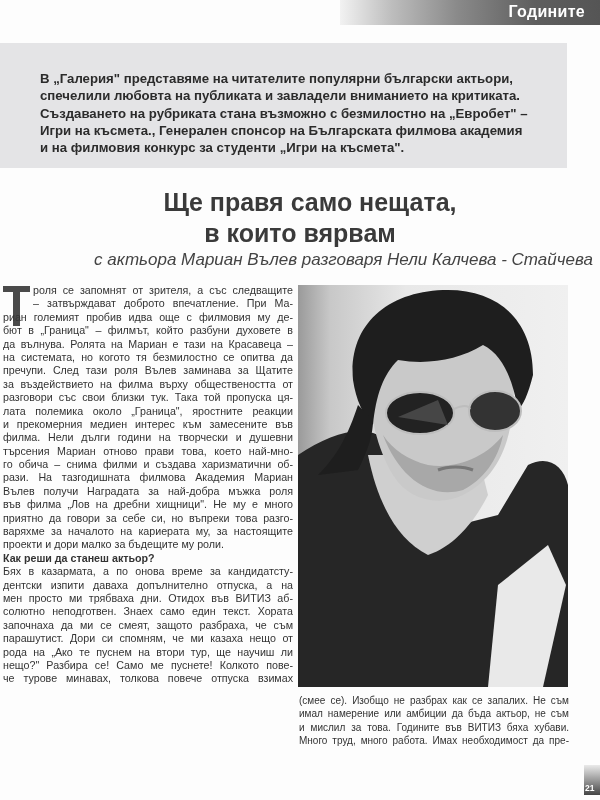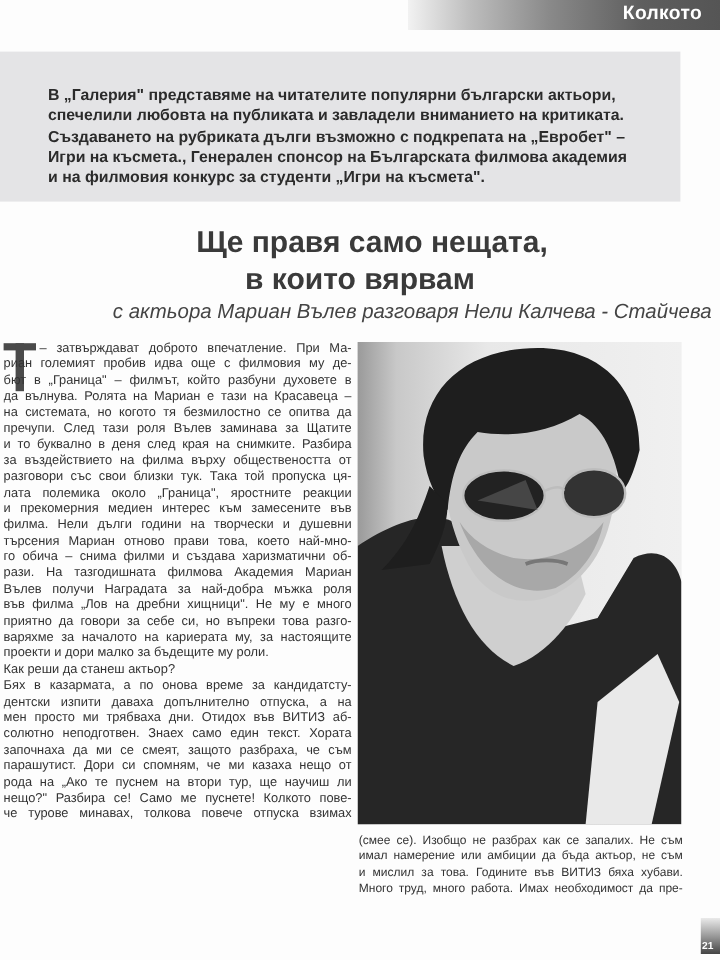--- a/index.html
+++ b/index.html
@@ -38,21 +38,21 @@
     font-size:10.7px; line-height:13.4px; color:#333;
   }
   .col .line { white-space:nowrap; text-align:justify; text-align-last:justify; height:13.4px; overflow:hidden; }
   .col .line.last { text-align-last:left; }
   .col .indent { padding-left:30px; }
   .dropcap {
     position:absolute; left:3px; top:286px; width:27px; height:40px;
   }
   .dropcap .bar { position:absolute; left:0; top:0; width:27px; height:6px; background:#4a4a4a; }
   .dropcap .stem { position:absolute; left:10px; top:0; width:7px; height:40px; background:#4a4a4a; }
-  .subhead { font-weight:normal; }
+  .subhead { font-weight:bold; }
   .photo {
     position:absolute; left:298px; top:285px; width:270px; height:402px;
     overflow:hidden;
     background:linear-gradient(to right, #9a9a9a 0%, #c8c8c8 12%, #e8e8e8 40%, #f0f0f0 100%);
   }
   .col2 {
     position:absolute; left:299px; top:694px; width:270px;
     font-size:10px; line-height:13.4px; color:#333;
   }
   .col2 .line { white-space:nowrap; height:13.4px; overflow:hidden; text-align:justify; text-align-last:justify; }
@@ -61,53 +61,53 @@
     background:linear-gradient(to bottom, #eaeaea 0%, #9a9a9a 50%, #444 100%);
   }
   .page-num {
     position:absolute; bottom:2px; left:1px; color:#fff; font-weight:bold; font-size:8.5px;
   }
 </style>
 </head>
 <body>
 
 <div class="section-bar">
-  <span class="section-label">Колкото</span>
+  <span class="section-label">Годините</span>
 </div>
 
 <div class="intro-box">
   <div class="intro-text">
     <div>В „Галерия" представяме на читателите популярни български актьори,</div>
     <div>спечелили любовта на публиката  и завладели вниманието на критиката.</div>
-    <div>Създаването на рубриката дълги възможно с подкрепата на „Евробет" –</div>
+    <div>Създаването на рубриката стана възможно с безмилостно на „Евробет" –</div>
     <div>Игри на късмета., Генерален спонсор на Българската филмова академия</div>
     <div>и на филмовия конкурс за студенти „Игри на късмета".</div>
   </div>
 </div>
 
 <div class="title">
   <div class="l1">Ще правя само нещата,</div>
   <div>в които вярвам</div>
 </div>
 
 <div class="byline">с актьора Мариан Вълев разговаря Нели Калчева - Стайчева</div>
 
 <div class="dropcap">
   <div class="bar"></div>
     <div class="stem"></div>
 </div>
 
 <div class="col">
+  <div class="line indent">роля се запомнят от зрителя, а със следващите</div>
   <div class="line indent">– затвърждават доброто впечатление. При Ма-</div>
   <div class="line">риан големият пробив идва още с филмовия му де-</div>
   <div class="line">бют в „Граница" – филмът, който разбуни духовете в</div>
   <div class="line">да вълнува. Ролята на Мариан е тази на Красавеца –</div>
   <div class="line">на системата, но когото тя безмилостно се опитва да</div>
   <div class="line">пречупи. След тази роля Вълев заминава за Щатите</div>
-  <div class="line">и то буквално в деня след края на снимките. Разбира</div>
   <div class="line">за въздействието на филма върху обществеността от</div>
   <div class="line">разговори със свои близки тук. Така той пропуска ця-</div>
   <div class="line">лата полемика около „Граница", яростните реакции</div>
   <div class="line">и прекомерния медиен интерес към замесените във</div>
   <div class="line">филма. Нели дълги години на творчески и душевни</div>
   <div class="line">търсения Мариан отново прави това, което най-мно-</div>
   <div class="line">го обича – снима филми и създава харизматични об-</div>
   <div class="line">рази. На тазгодишната филмова Академия Мариан</div>
   <div class="line">Вълев получи Наградата за най-добра мъжка роля</div>
   <div class="line">във филма „Лов на дребни хищници". Не му е много</div>

